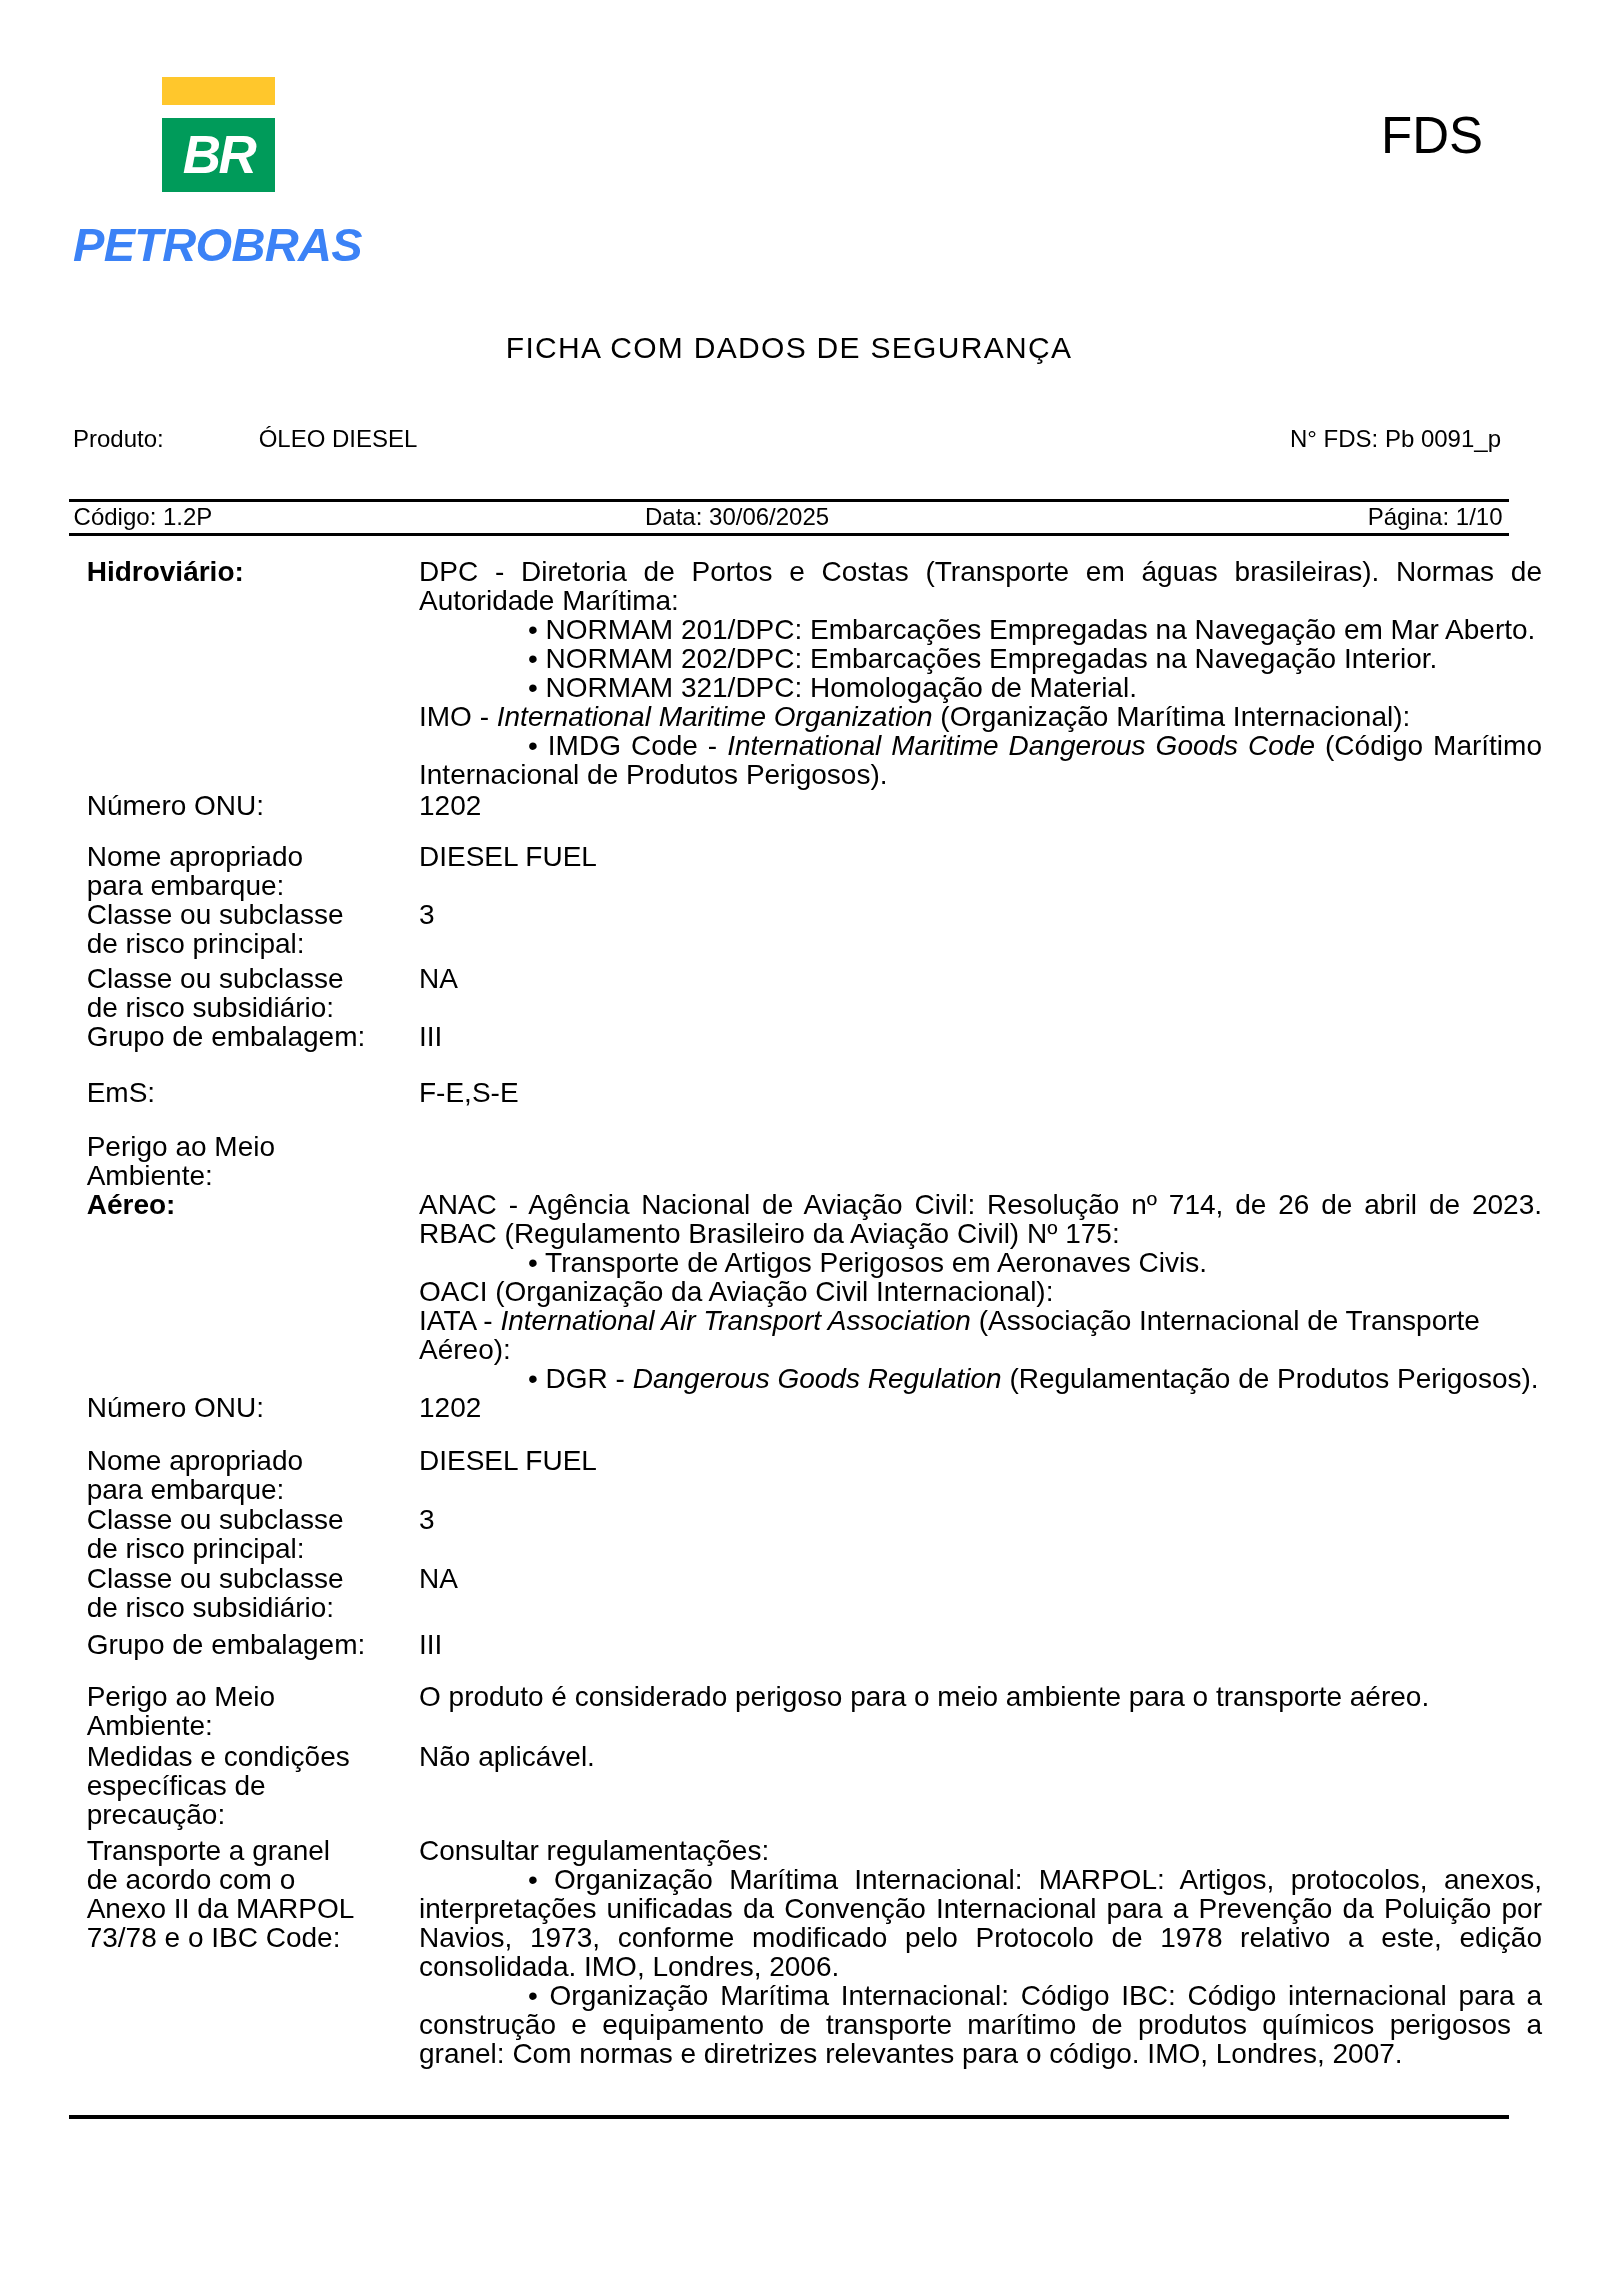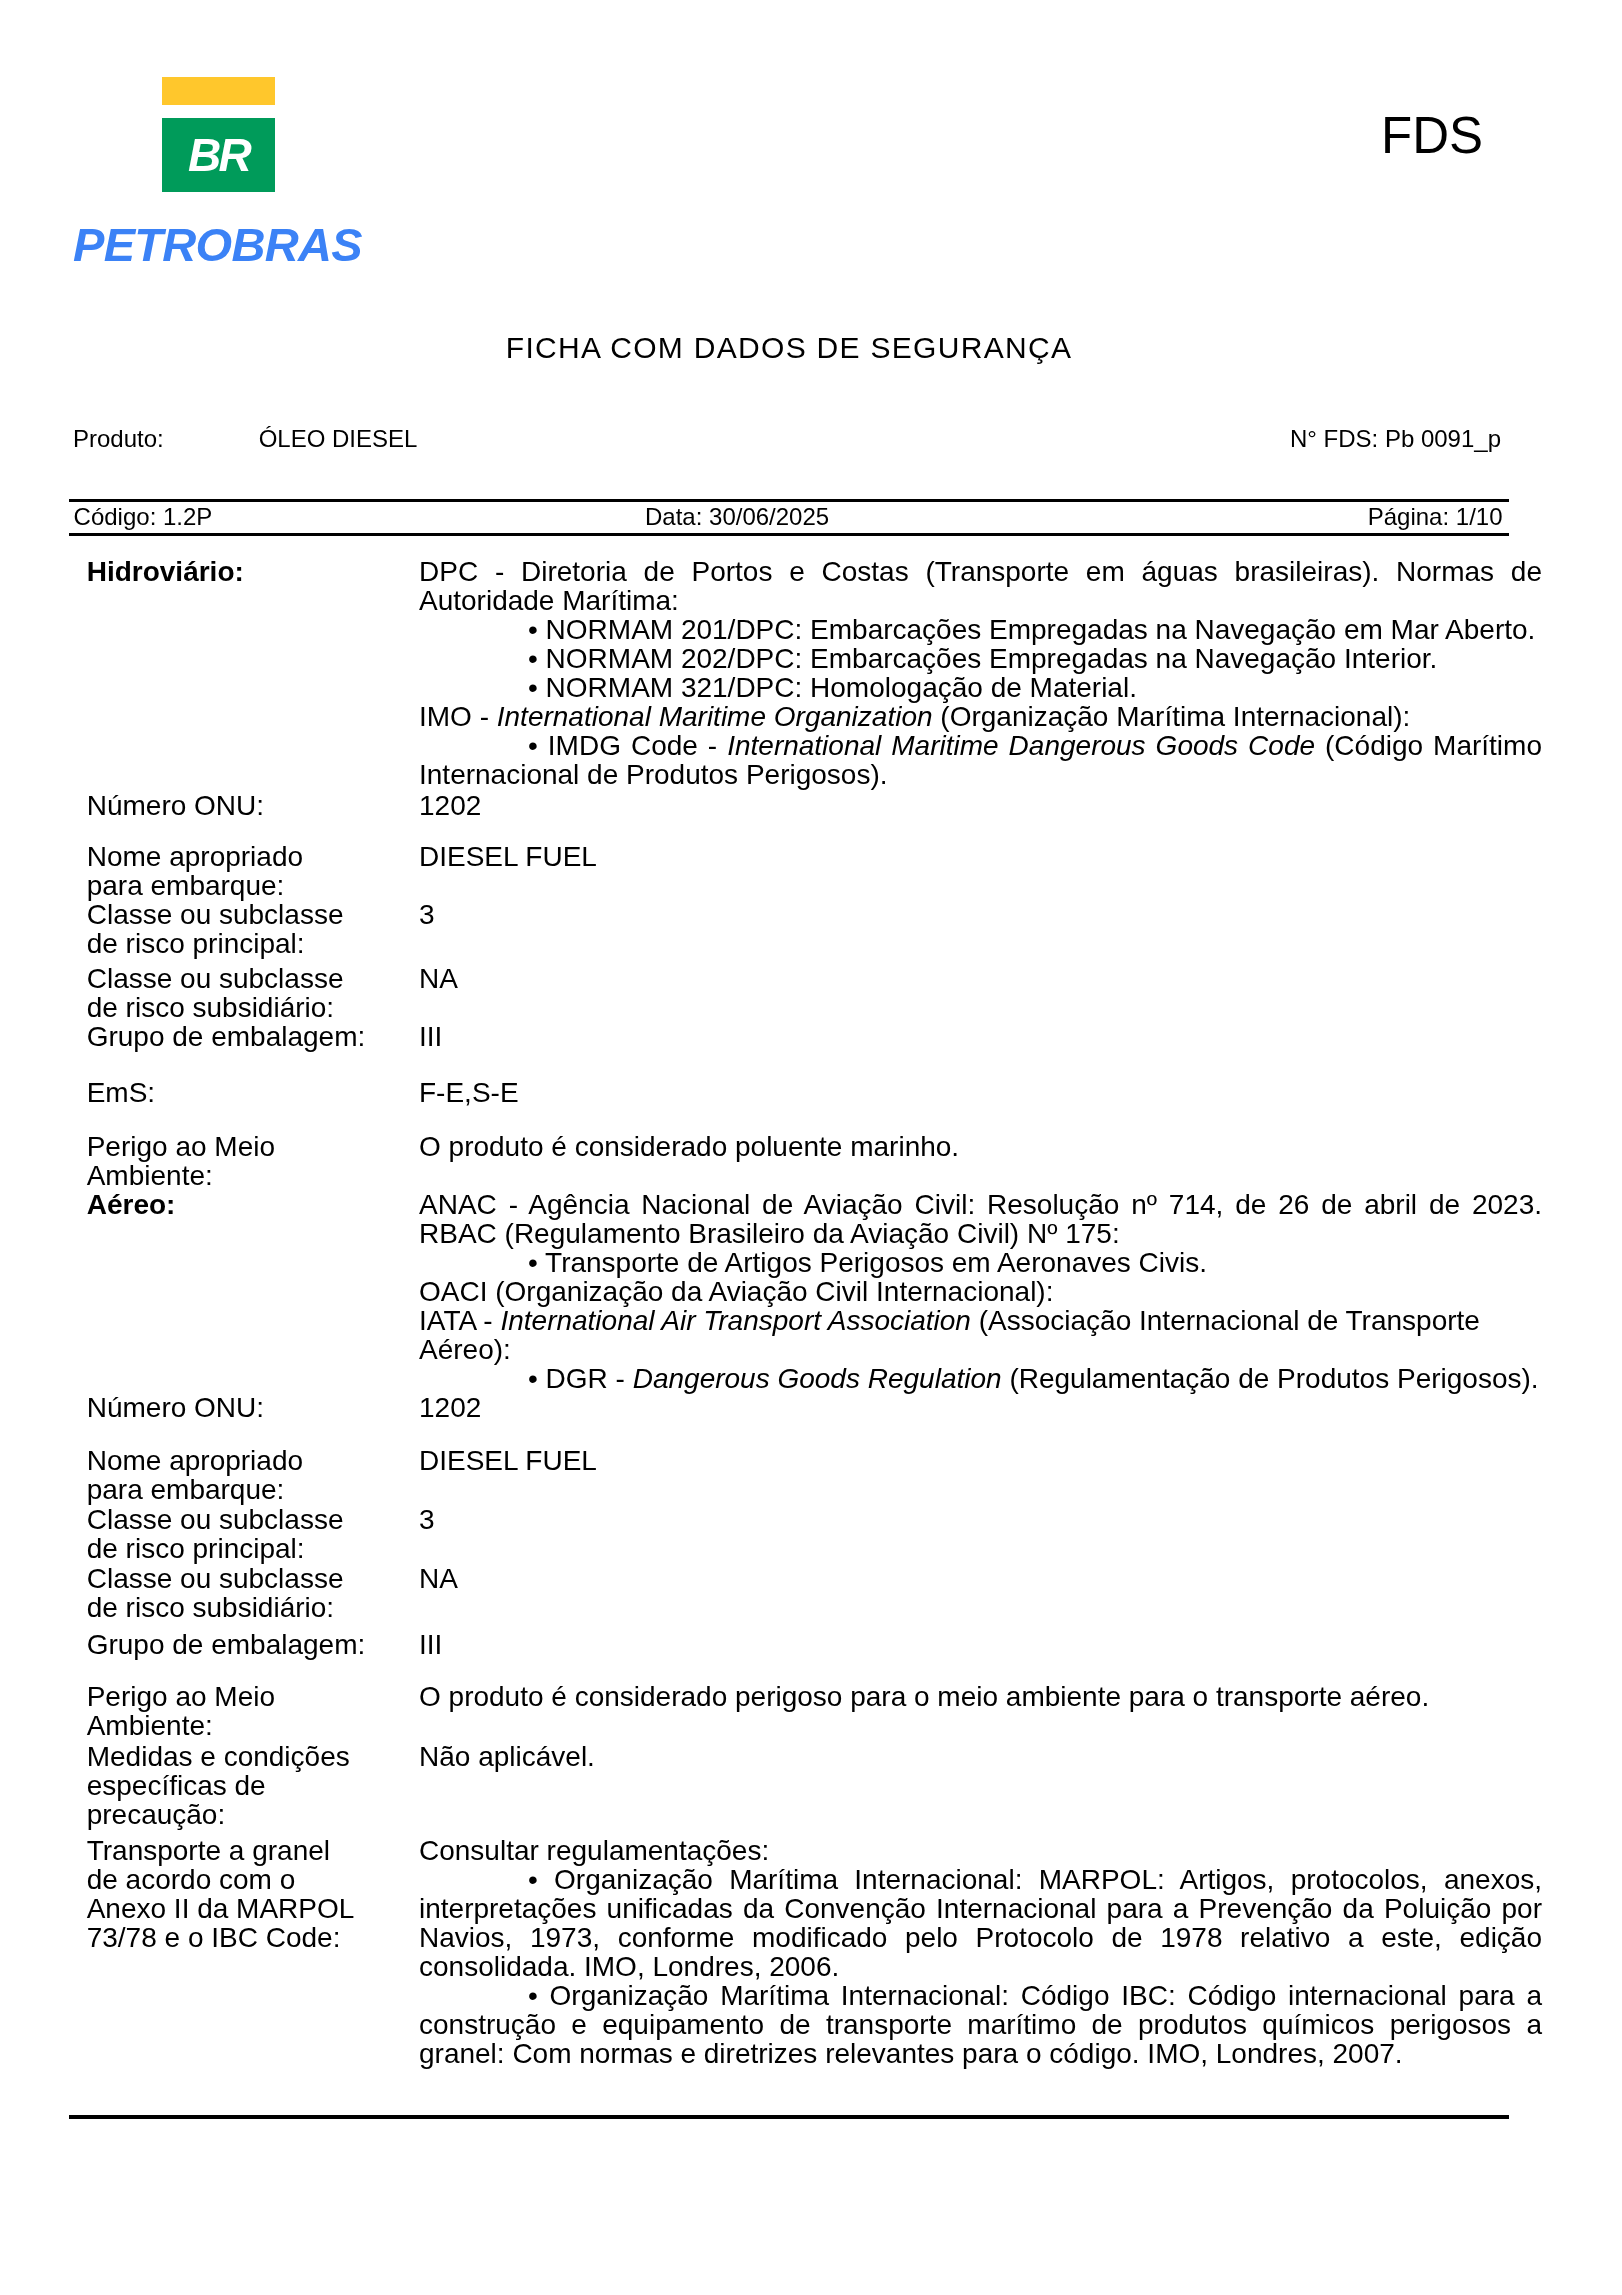--- a/index.html
+++ b/index.html
@@ -2,21 +2,21 @@
 <html style="font-size:10.5px"><head>
 <meta charset="utf-8">
 <style>
   html,body{margin:0;padding:0;background:#ffffff;}
   #page{position:relative;width:1622px;height:2295px;background:#ffffff;overflow:hidden;
         font-family:"Liberation Sans","DejaVu Sans",sans-serif;color:#000;}
   
   #logo-yellow{position:absolute;left:162px;top:77px;width:113px;height:28px;background:#FFC72C;}
   #logo-green{position:absolute;left:162px;top:118px;width:113px;height:74px;background:#009B5A;
               display:flex;align-items:center;justify-content:center;}
-  #logo-br{font-size:46px;font-weight:bold;font-style:italic;color:#ffffff;line-height:74px;letter-spacing:-2.6px;}
+  #logo-br{font-size:53px;font-weight:bold;font-style:italic;color:#ffffff;line-height:74px;letter-spacing:-2.6px;}
   #brand-name{position:absolute;left:73px;top:217px;font-size:47px;font-weight:bold;font-style:italic;
               color:#009B5A;letter-spacing:-0.7px;white-space:nowrap;}
   
   #doc-type{position:absolute;right:139px;top:110px;font-size:51px;line-height:1;}
   #doc-title{position:absolute;left:69px;top:331px;width:1440px;text-align:center;font-size:30px;
              letter-spacing:1.3px;white-space:nowrap;}
   #product-row{position:absolute;left:73px;top:425px;width:1428px;font-size:24px;}
   #product-label{font-weight:normal;display:inline-block;width:179px;}
   #fds-number{float:right;}
   
@@ -110,23 +110,20 @@
         </div>
       </div>
       <div class="row" style="margin-top: 27px;">
         <div class="cell-label">EmS:</div>
         <div class="cell-value">
           <p class="plain"><span>F-E,S-E</span></p>
         </div>
       </div>
       <div class="row" style="margin-top: 25.5px;">
         <div class="cell-label">Perigo ao Meio Ambiente:</div>
-        <div class="cell-value">
-          <p class="plain"><span>O produto é considerado poluente marinho.</span></p>
-        </div>
       </div>
       <div class="row" style="margin-top: 0px;">
         <div class="cell-label bold">Aéreo:</div>
         <div class="cell-value">
           <p class="justify"><span>ANAC - Agência Nacional de Aviação Civil: Resolução nº 714, de 26 de abril de 2023. RBAC (Regulamento Brasileiro da Aviação Civil) Nº 175:</span></p>
           <p class="bullet"><span>• Transporte de Artigos Perigosos em Aeronaves Civis.</span></p>
           <p class="plain"><span>OACI (Organização da Aviação Civil Internacional):</span></p>
           <p class="plain"><span>IATA - </span><span class="it">International Air Transport Association</span><span> (Associação Internacional de Transporte Aéreo):</span></p>
           <p class="bullet"><span>• DGR - </span><span class="it">Dangerous Goods Regulation</span><span> (Regulamentação de Produtos Perigosos).</span></p>
         </div>

